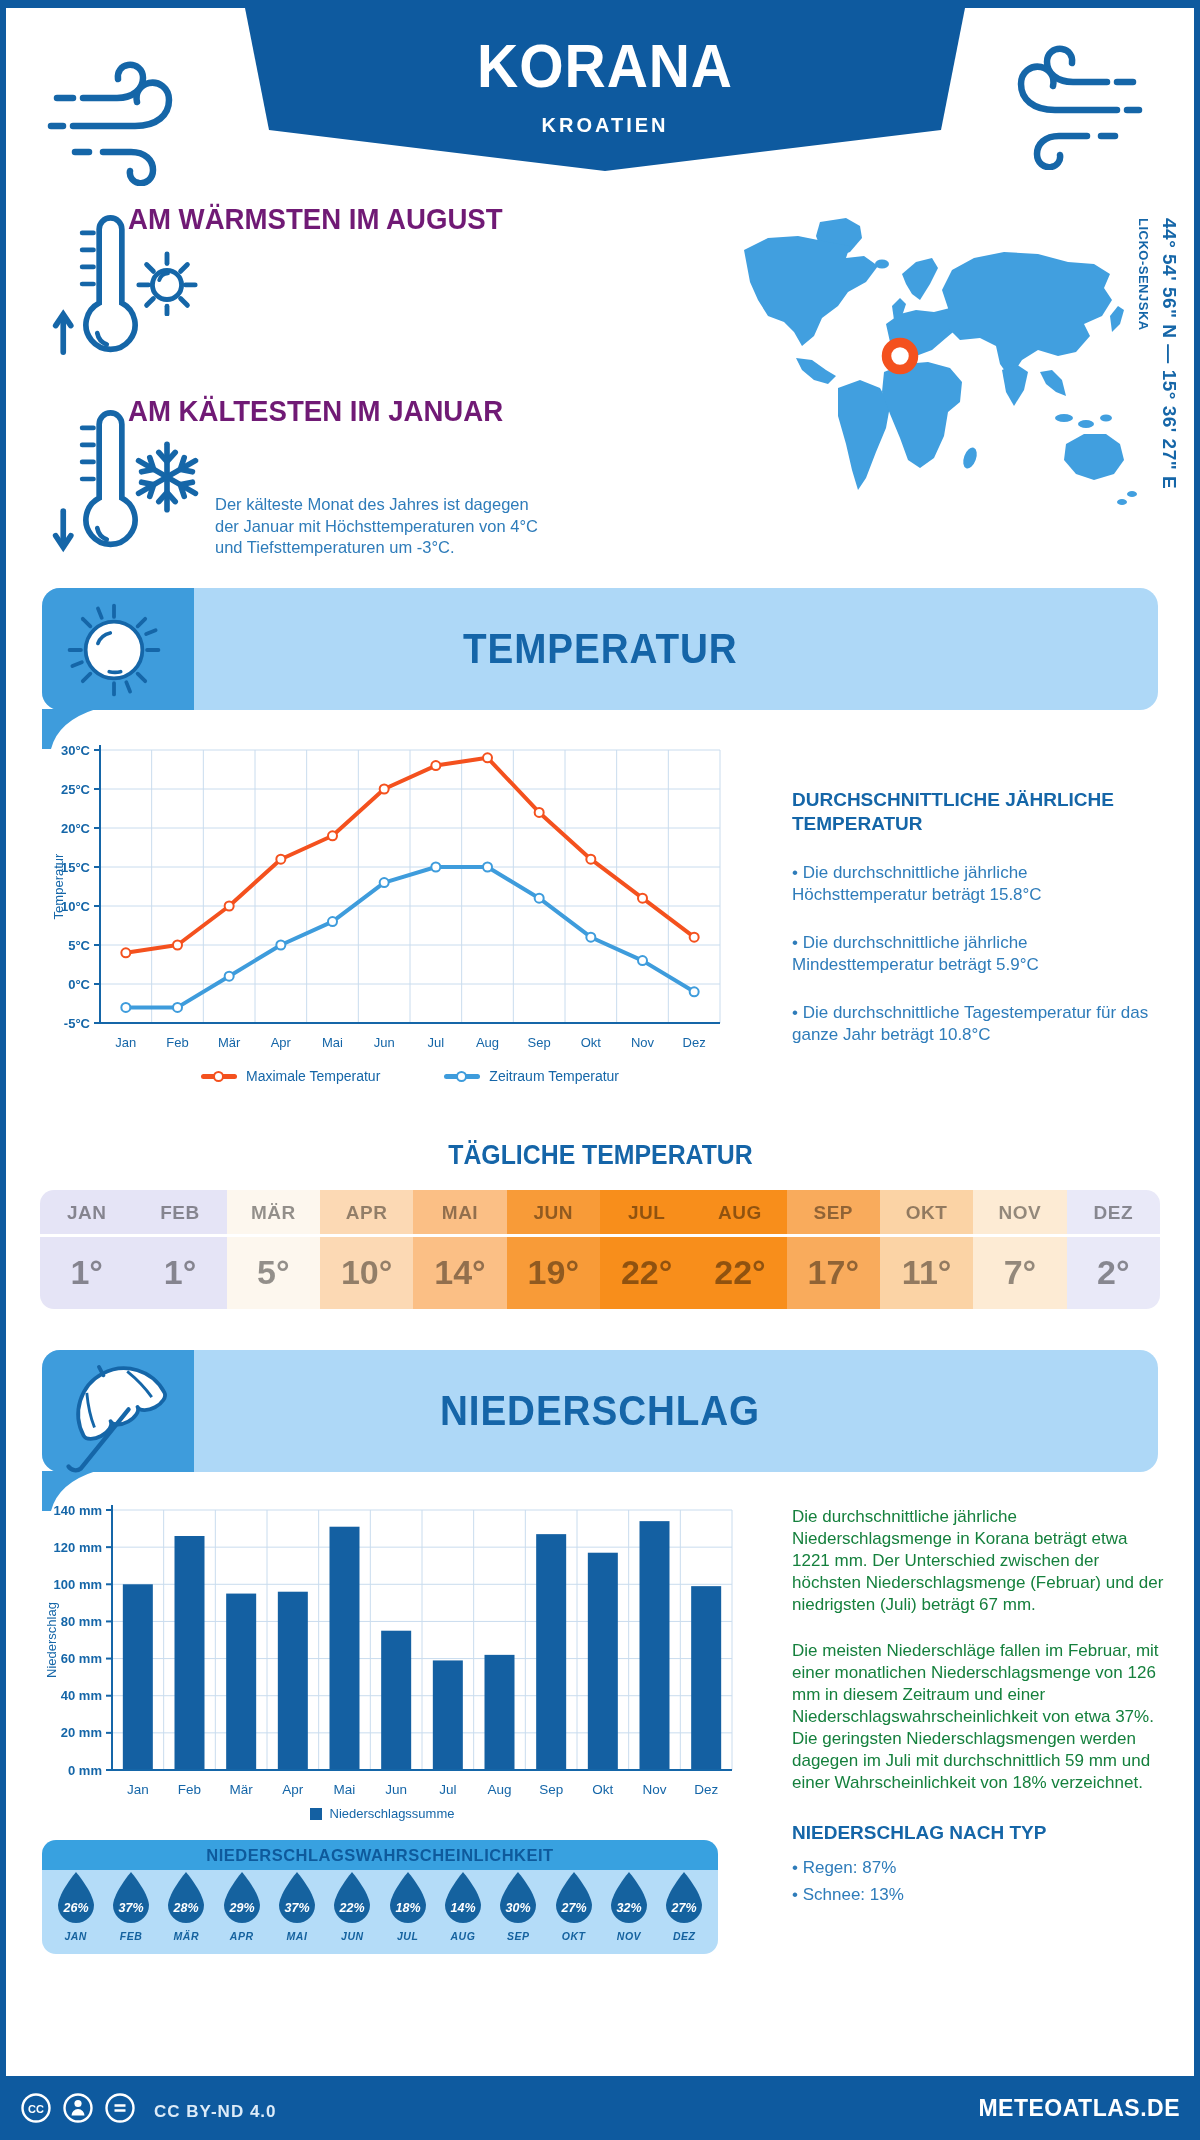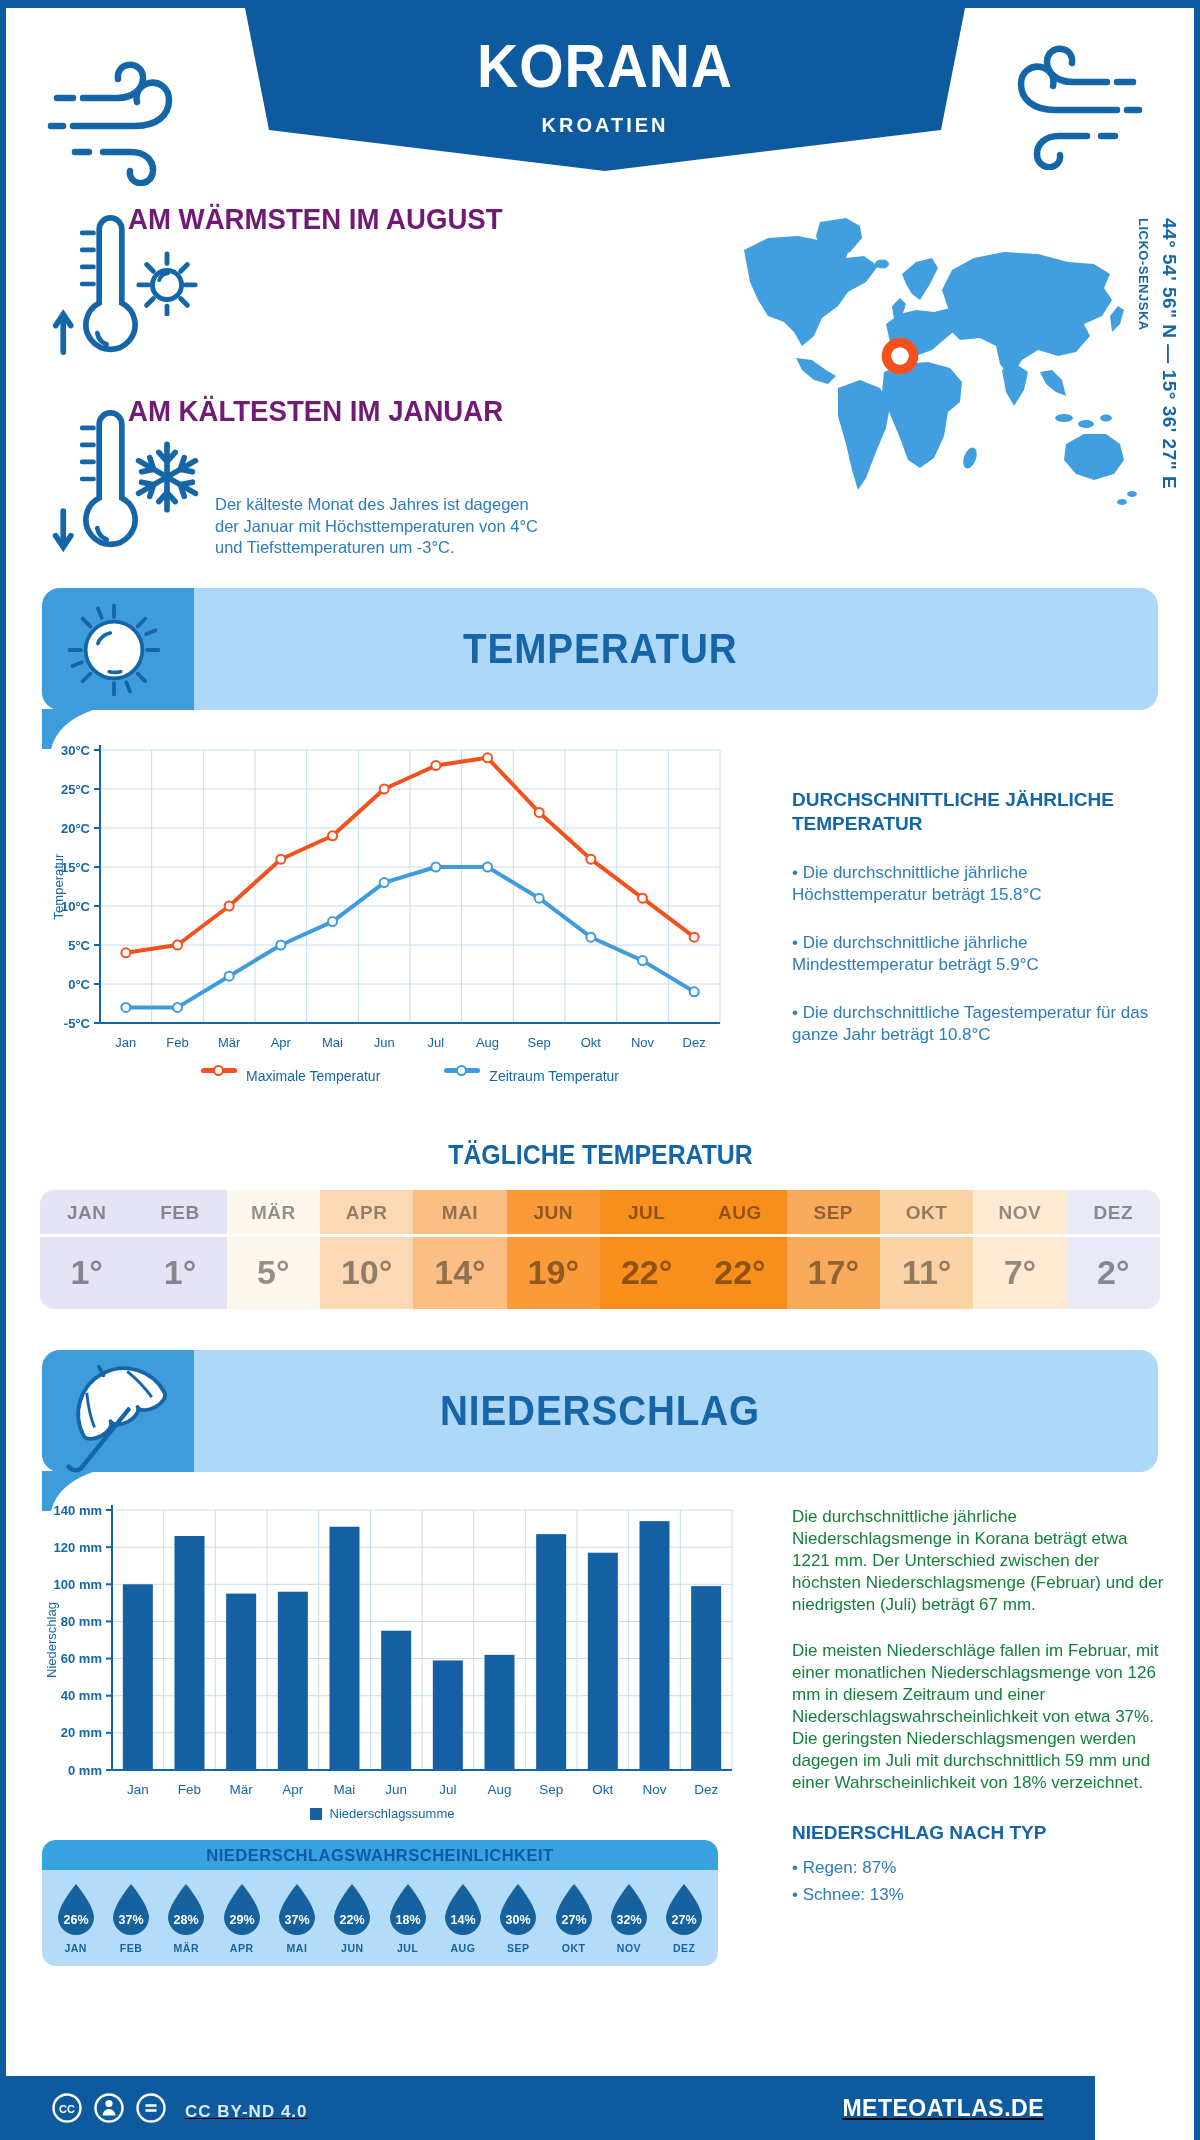--- a/index.html
+++ b/index.html
@@ -40,21 +40,21 @@
   .section-corner{position:absolute;left:0;top:0;width:152px;height:122px;background:#3e9cdc;border-radius:18px 0 0 18px;}
   .section-title{position:absolute;left:0;top:0;width:100%;height:122px;display:flex;align-items:center;justify-content:center;
       color:#1565a8;font-size:42px;font-weight:800;letter-spacing:1px;}
   .corner-tail{position:absolute;left:0;top:121px;}
   .corner-icon{position:absolute;}
 
   
   .chart-svg{position:absolute;}
   .temp-legend{position:absolute;left:100px;top:1068px;width:620px;display:flex;justify-content:center;gap:64px;
       color:#1566a8;font-size:14px;}
-  .lg-item{display:flex;align-items:flex-start;gap:9px;}
+  .lg-item{display:flex;align-items:center;gap:9px;}
   .lg-line{width:36px;height:5px;border-radius:3px;position:relative;}
   .lg-line::after{content:'';position:absolute;left:12px;top:-3px;width:7px;height:7px;border-radius:50%;
       background:#fff;border:2px solid currentColor;}
   .precip-legend{position:absolute;left:72px;top:1806px;width:620px;display:flex;justify-content:center;align-items:center;
       gap:8px;color:#1566a8;font-size:13px;}
   .lg-sq{width:12px;height:12px;display:inline-block;}
 
   
   .stats-col{position:absolute;left:792px;top:744px;width:372px;}
   .stats-head{color:#1566a8;font-size:19px;font-weight:700;line-height:24px;margin-top:44px;}
@@ -70,27 +70,27 @@
   
   .mtable{position:absolute;left:40px;top:1190px;width:1120px;display:flex;border-radius:14px;overflow:hidden;}
   .mcell{flex:1 1 0;text-align:center;color:rgba(0,0,0,0.42);}
   .mcell .mh{height:44px;line-height:46px;font-size:19px;font-weight:700;letter-spacing:.5px;border-bottom:3px solid #fff;}
   .mcell .mv{height:72px;line-height:70px;font-size:34px;font-weight:700;}
 
   
   .prob-panel{position:absolute;left:42px;top:1840px;width:676px;}
   .prob-head{height:30px;background:#38a1e0;border-radius:14px 14px 0 0;display:flex;align-items:center;justify-content:center;
       color:#0e5a9c;font-size:16.5px;font-weight:800;letter-spacing:.5px;}
-  .prob-body{background:#b4dcf8;border-radius:0 0 14px 14px;display:flex;padding:12px 6px 12px 6px;}
+  .prob-body{background:#b4dcf8;border-radius:0 0 14px 14px;display:flex;padding:0 6px 12px 6px;font-style:italic;}
   .drop-cell{flex:1 1 0;display:flex;flex-direction:column;align-items:center;}
   .drop-cell .dm{margin-top:4px;font-size:10.5px;font-weight:800;color:#15629f;letter-spacing:.5px;}
 
   
-  .footer{position:absolute;left:0;top:2076px;width:1095px;height:64px;background:#0e5a9f;
-      display:flex;align-items:center;justify-content:space-between;padding:0 51px;box-sizing:border-box;text-decoration:underline;}
+  .footer{position:absolute;left:0;top:2076px;width:1200px;height:64px;background:#0e5a9f;
+      display:flex;align-items:center;justify-content:space-between;padding:0 20px;box-sizing:border-box;}
   .footer-left{display:flex;align-items:center;gap:10px;}
   .cc-text{color:#dcebf8;font-size:17px;font-weight:700;letter-spacing:1px;margin-left:8px;margin-top:8px;}
   .site{color:#fff;font-size:23px;font-weight:800;letter-spacing:.5px;}
 </style>
 </head>
 <body>
 
 <div class="page">
   <div class="frame-top"></div>
   <div class="frame-left"></div>

